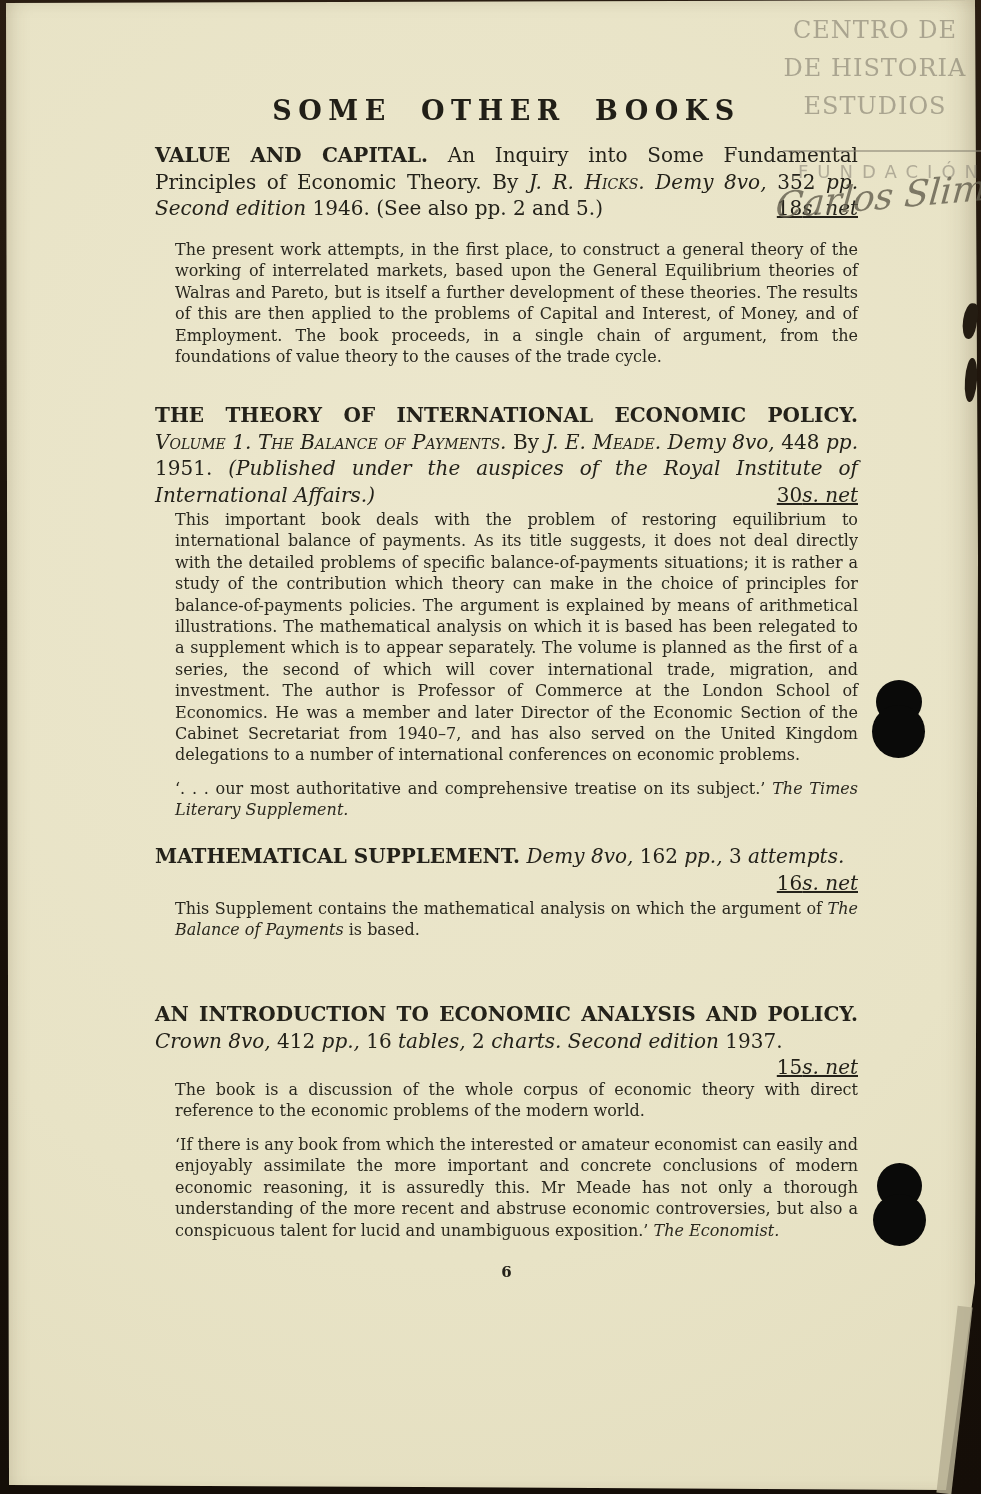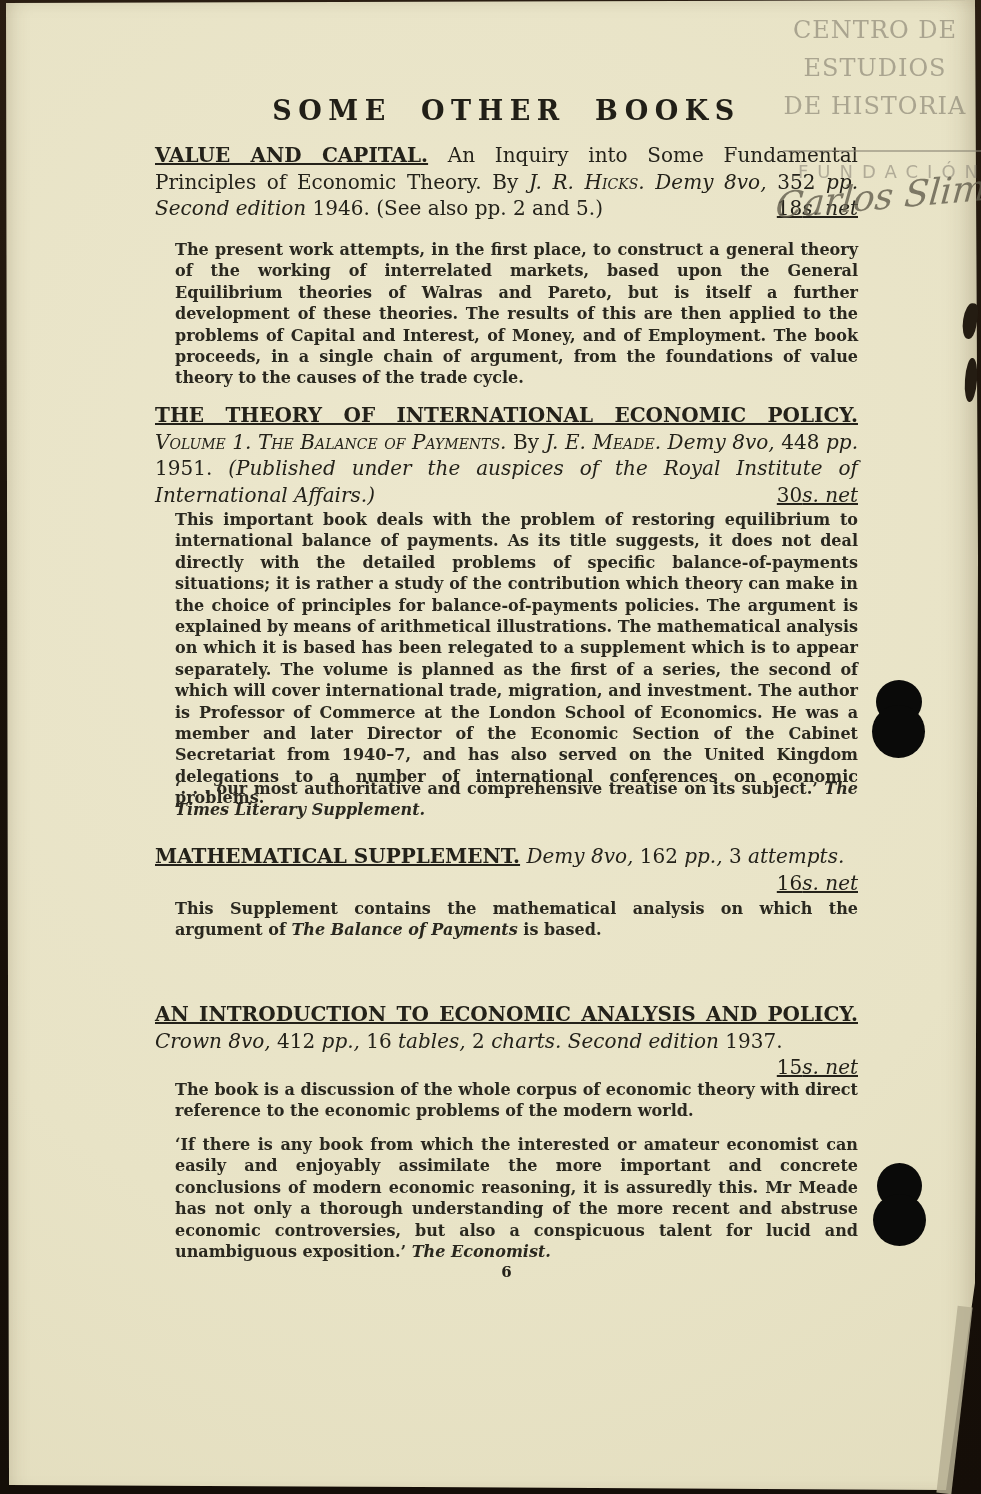--- a/index.html
+++ b/index.html
@@ -14,27 +14,27 @@
         transform:rotate(6.5deg);opacity:.85;}
   .edge-mark{position:absolute;background:#241c12;}
   .m1{left:963px;top:303px;width:14px;height:36px;border-radius:55% 40% 45% 60%;transform:rotate(9deg);}
   .m2{left:965px;top:358px;width:12px;height:44px;border-radius:48%;transform:rotate(4deg);}
 
   .title{position:absolute;top:95px;left:155px;width:703px;margin:0;text-align:center;
         font-size:27px;line-height:32px;font-weight:700;letter-spacing:.24em;word-spacing:.5em;color:#211f17;}
 
   .hd{position:absolute;left:155px;width:703px;font-size:20px;line-height:26.5px;
         text-align:justify;color:#24221a;}
-  .seg-b{font-weight:700;text-decoration:underline;}
+  .seg-b{font-weight:700;}
   .seg-i{font-style:italic;}
   .seg-sc{font-variant:small-caps;font-style:italic;}
   .price{float:right;margin-left:14px;white-space:nowrap;text-decoration:underline;}
 
   .para{position:absolute;left:175px;width:683px;margin:0;font-size:16px;line-height:21.4px;
-        text-align:justify;color:#2a281f;font-weight:bold;}
+        text-align:justify;color:#2a281f;}
 
   .byline{position:absolute;left:155px;width:703px;top:954px;text-align:center;
         font-style:italic;font-size:17.5px;color:#2a281f;}
   .pagenum{position:absolute;left:155px;width:703px;top:1263px;text-align:center;
         font-weight:700;font-size:15px;color:#24221a;}
 
   .wm-lines{position:absolute;left:768px;top:2px;width:214px;text-align:center;
         font-size:24px;line-height:38px;letter-spacing:1px;color:rgba(118,113,98,.55);z-index:5;margin-top:9px;}
   .wm-rule{position:absolute;left:783px;top:150px;width:198px;height:2px;
         background:rgba(135,130,113,.55);z-index:5;}
@@ -72,22 +72,22 @@
 
     <div class="hd" style="top:1001px"><span><span class="seg-b">AN INTRODUCTION TO ECONOMIC ANALYSIS AND POLICY.</span><span>  </span><span class="seg-i">Crown 8vo,</span><span> 412 </span><span class="seg-i">pp.,</span><span> 16 </span><span class="seg-i">tables,</span><span> 2 </span><span class="seg-i">charts.</span><span>  </span><span class="seg-i">Second edition</span><span> 1937.</span></span><span class="price"><span>15</span><span class="seg-i">s. net</span></span></div>
     <p class="para" style="top:1079px"><span>The book is a discussion of the whole corpus of economic theory with direct reference to the economic problems of the modern world.</span></p>
     <p class="para" style="top:1134px"><span>‘If there is any book from which the interested or amateur economist can easily and enjoyably assimilate the more important and concrete conclusions of modern economic reasoning, it is assuredly this.  Mr Meade has not only a thorough understanding of the more recent and abstruse economic controversies, but also a conspicuous talent for lucid and unambiguous exposition.’ </span><span class="seg-i">The Economist.</span></p>
 
     <div class="pagenum">6</div>
   </div>
 
   <div class="wm-lines">
     <div>CENTRO DE</div>
+    <div>DE HISTORIA</div>
     <div>ESTUDIOS</div>
-    <div>DE HISTORIA</div>
   </div>
   <div class="wm-rule"></div>
   <div class="wm-foundation">FUNDACIÓN</div>
   <div class="wm-signature">Carlos Slim</div>
 
   <div class="blot b1a"></div>
   <div class="blot b1b"></div>
   <div class="blot b2a"></div>
   <div class="blot b2b"></div>
 

